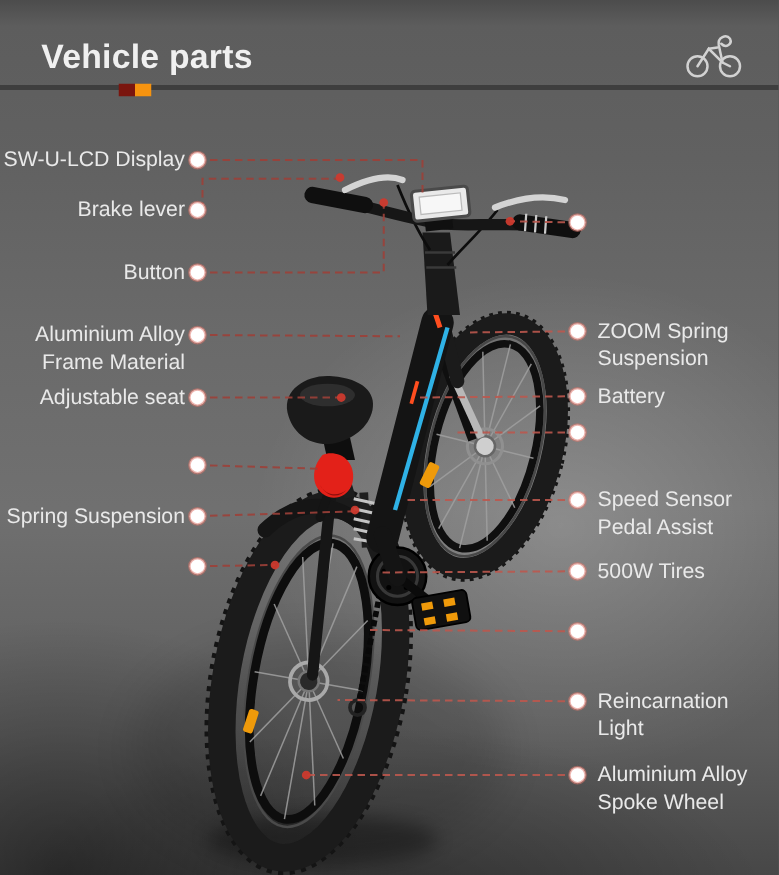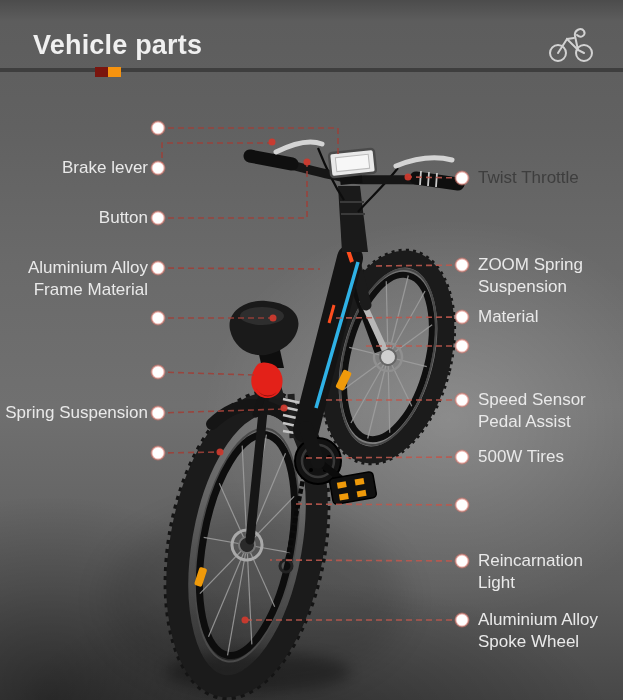--- a/index.html
+++ b/index.html
@@ -252,30 +252,31 @@
       <circle class="label-dot" cx="462" cy="317" r="6.5"></circle>
       <circle class="label-dot" cx="462" cy="346" r="6.5"></circle>
       <circle class="label-dot" cx="462" cy="400" r="6.5"></circle>
       <circle class="label-dot" cx="462" cy="457" r="6.5"></circle>
       <circle class="label-dot" cx="462" cy="505" r="6.5"></circle>
       <circle class="label-dot" cx="462" cy="561" r="6.5"></circle>
       <circle class="label-dot" cx="462" cy="620" r="6.5"></circle>
     </g>
   </svg>
 
+  <div class="label label-left" style="top:117px">SW-U-LCD Display</div>
   <div class="label label-left" style="top:157px">Brake lever</div>
   <div class="label label-left" style="top:207px">Button</div>
   <div class="label label-left" style="top:257px">Aluminium Alloy
 Frame Material</div>
+  <div class="label label-left" style="top:307px">Adjustable seat</div>
   <div class="label label-left" style="top:402px">Spring Suspension</div>
 
-  <div class="label label-right dark" style="top:167px">Twist Throttle</div>
   <div class="label label-right" style="top:254px">ZOOM Spring
 Suspension</div>
-  <div class="label label-right" style="top:306px">Material</div>
+  <div class="label label-right" style="top:306px">Battery</div>
   <div class="label label-right" style="top:389px">Speed Sensor
 Pedal Assist</div>
   <div class="label label-right" style="top:446px">500W Tires</div>
   <div class="label label-right" style="top:550px">Reincarnation Light</div>
   <div class="label label-right" style="top:609px">Aluminium Alloy
 Spoke Wheel</div>
 
 </div>
 
 </body></html>

